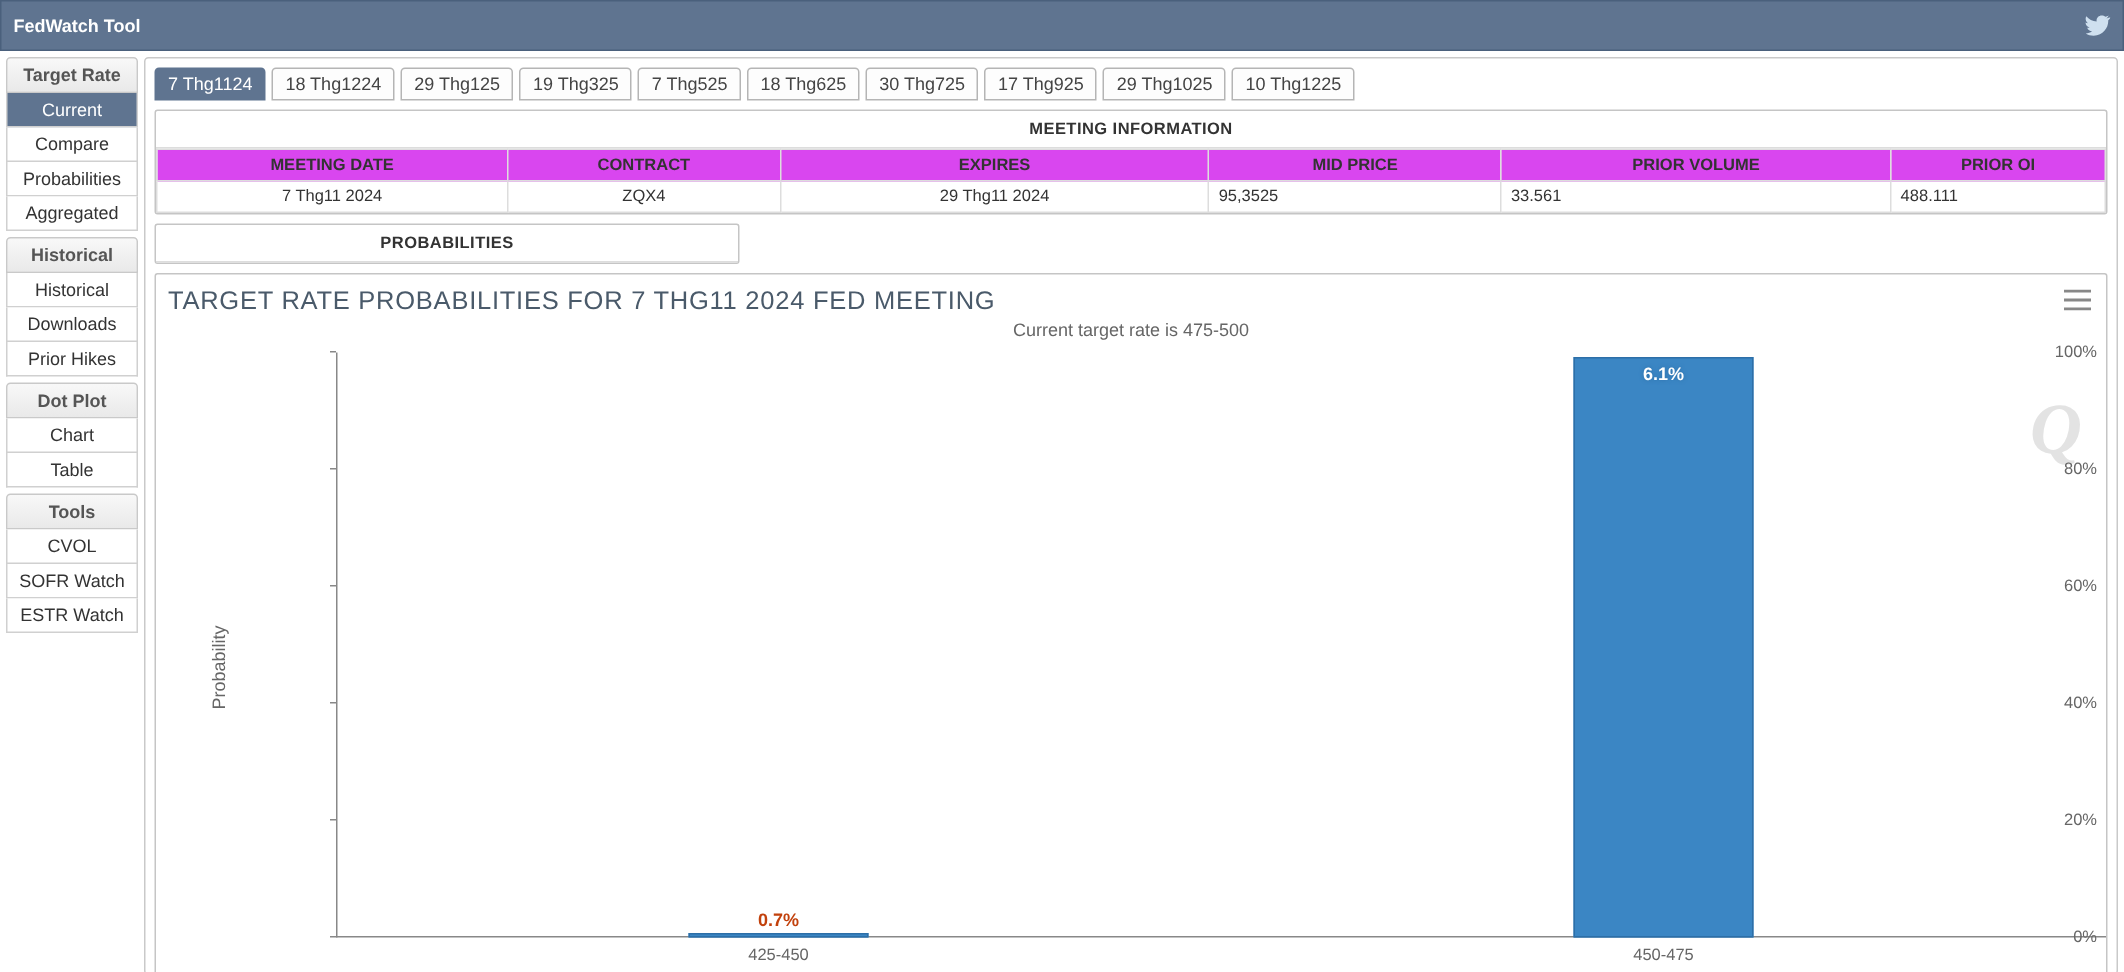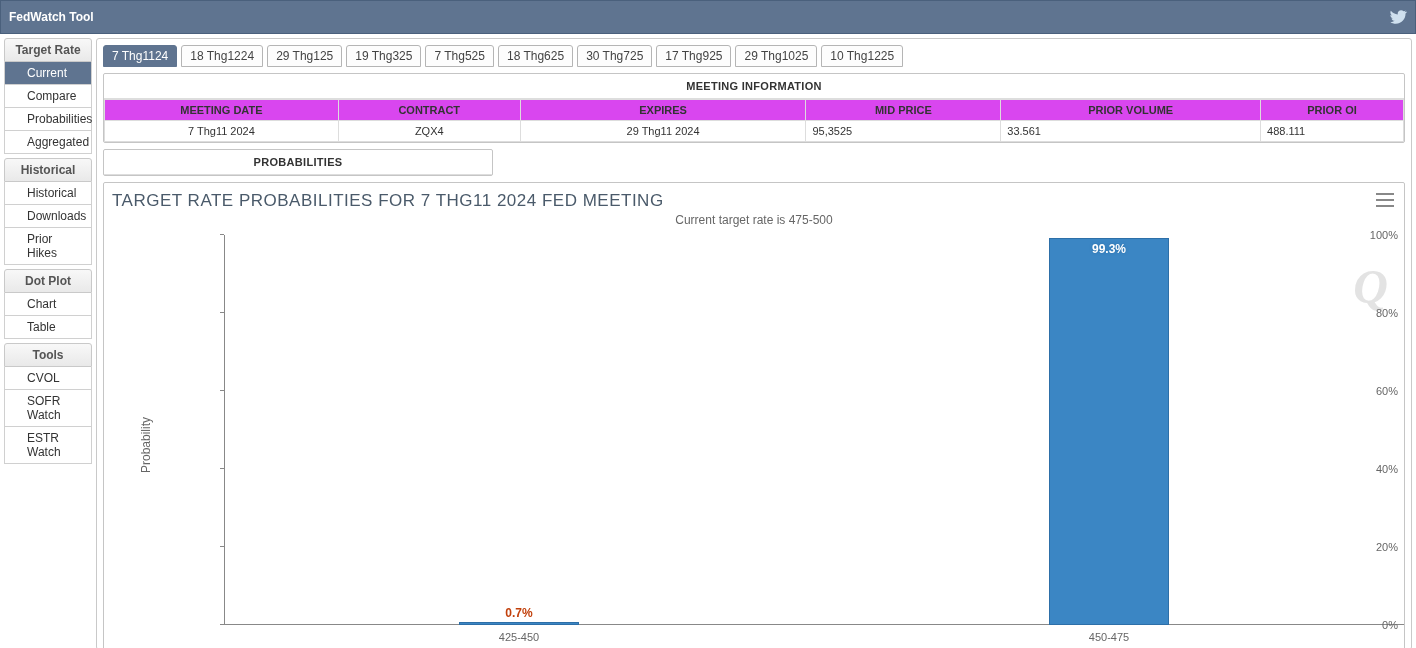--- a/index.html
+++ b/index.html
@@ -4,21 +4,21 @@
 <style>
   * { box-sizing: border-box; }
   html, body { margin:0; padding:0; font-family: Arial, Helvetica, sans-serif; font-size:12px; background:#fff; color:#333; }
   .app { width:1416px; height:648px; position:relative; }
   .titlebar { background:#5f7490; color:#fff; height:28px; line-height:28px; padding:16px 8px; font-weight:bold; display:flex; justify-content:space-between; align-items:center; border:1px solid #4a607c; }
   .titlebar .twitter { color:#fff; }
   .body { display:flex; height:calc(100% - 28px); padding:4px; gap:4px; }
   .sidebar { width:88px; flex-shrink:0; }
   .side-group-header { background:linear-gradient(#f8f8f8,#e9e9e9); border:1px solid #c9c9c9; text-align:center; font-weight:bold; color:#555; padding:4px 2px; border-radius:3px 3px 0 0; margin-top:4px; }
   .side-group-header:first-child { margin-top:0; }
-  .side-item { border:1px solid #d0d0d0; border-top:none; padding:4px 22px; cursor:pointer; background:#fff; color:#333; }
+  .side-item { border:1px solid #d0d0d0; border-top:none; padding:4px 6px; cursor:pointer; background:#fff; color:#333;text-align:center; }
   .side-item.active { background:#5f7490; color:#fff; }
   .main { flex:1; border:1px solid #c9c9c9; border-radius:3px; padding:6px; overflow:hidden; display:flex; flex-direction:column; }
   .tabs { display:flex; gap:4px; }
   .tab { border:1px solid #b5b5b5; background:#fdfdfd; padding:3px 8px; border-radius:3px 3px 0 0; cursor:pointer; color:#444; }
   .tab.active { background:#5f7490; color:#fff; border-color:#5f7490; }
   .info-row { display:flex; gap:6px; margin-top:6px;flex-direction:column; }
   .panel { border:1px solid #c5c5c5; border-radius:2px; }
   .panel-title { text-align:center; font-weight:bold; padding:6px 4px; border-bottom:1px solid #ddd; font-size:11px; letter-spacing:0.3px; }
   table.info { width:100%; border-collapse:collapse; table-layout:fixed; }
   table.info th { font-size:11px; font-weight:bold; padding:4px 6px; border:1px solid #ddd; background:#d946ef; }
@@ -159,20 +159,20 @@
             <div class="y-tick" style="bottom: 342px;">80%</div>
             <div class="y-tick-line" style="bottom: 342px; opacity: 0;"></div>
             <div style="position: absolute; left: 56px; bottom: 342px; width: 4px; height: 1px; background: rgb(136, 136, 136);"></div>
             <div class="y-tick" style="bottom: 420px;">100%</div>
             <div class="y-tick-line" style="bottom: 420px; opacity: 0;"></div>
             <div style="position: absolute; left: 56px; bottom: 420px; width: 4px; height: 1px; background: rgb(136, 136, 136);"></div>
             <div class="bar" style="left: 295px; width: 120px; bottom: 30px; height: 2.73px;"></div>
             <div class="bar-label" style="left: 295px; bottom: 34.73px;">0.7%</div>
             <div class="x-tick" style="left: 355px; bottom: 12px;">425-450</div>
             <div class="bar" style="left: 885px; width: 120px; bottom: 30px; height: 387.27px;"></div>
-            <div class="bar-label on" style="left: 885px; bottom: 399.27px;">99.3%</div>
+            <div class="bar-label on" style="left: 885px; bottom: 399.27px;">6.1%</div>
             <div class="x-tick" style="left: 945px; bottom: 12px;">450-475</div>
             <div class="xlab" style="bottom: -6px;">Target Rate (in bps)</div>
           </div>
       </div>
     </div>
   </div>
 </div>
 
 </body></html>

